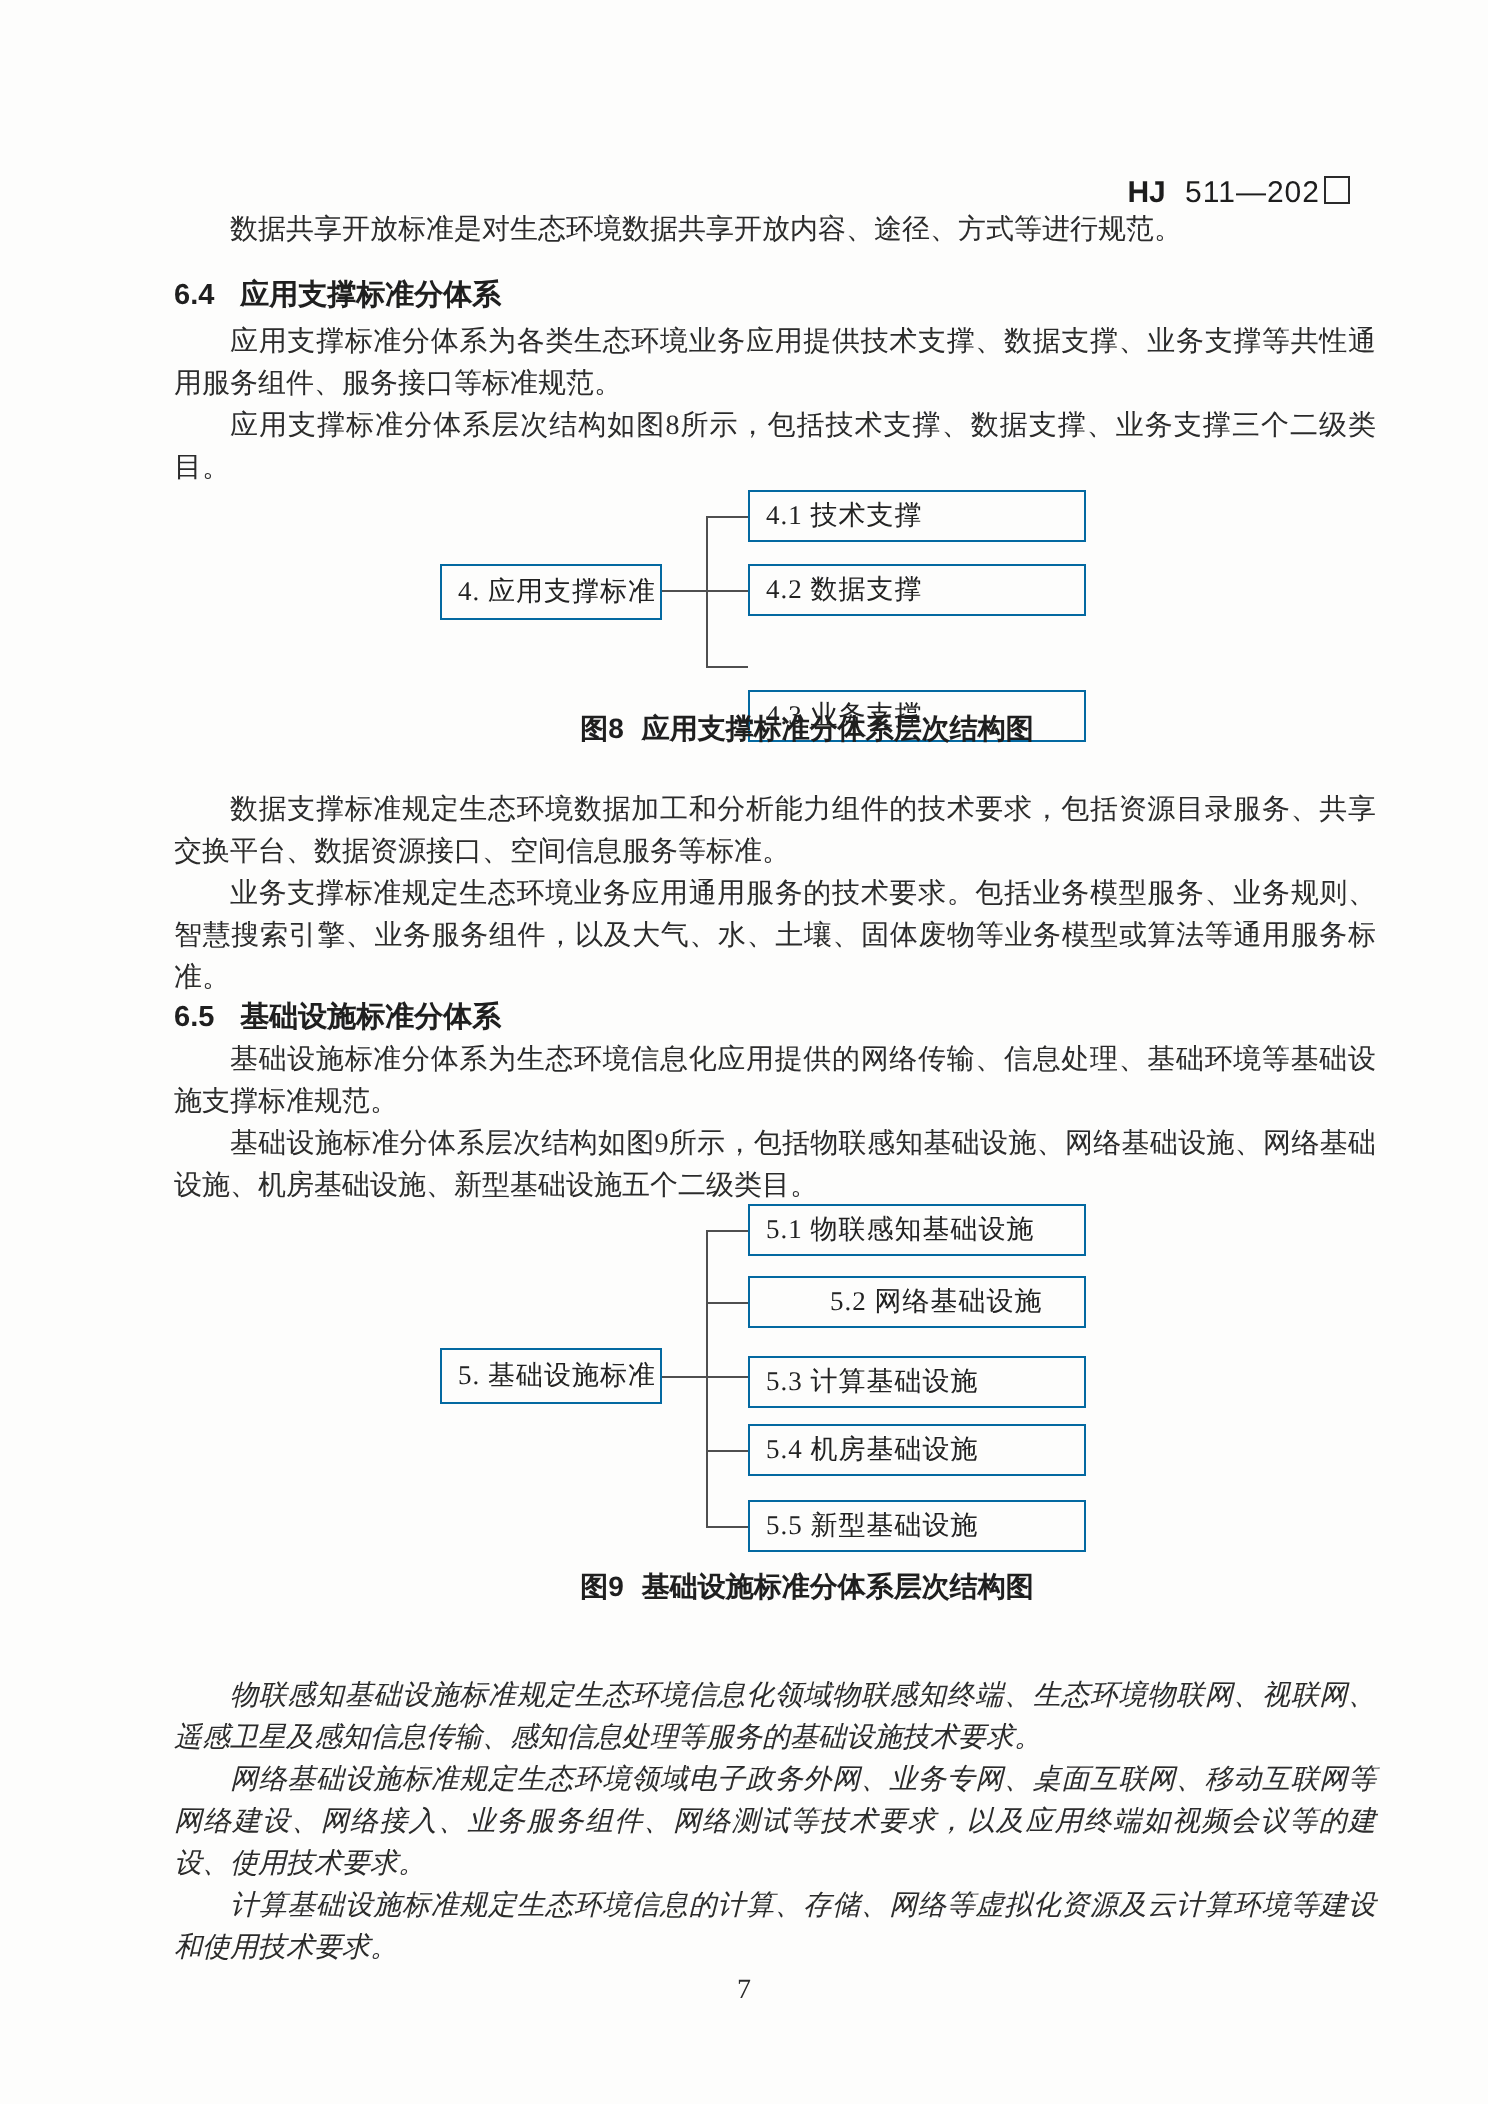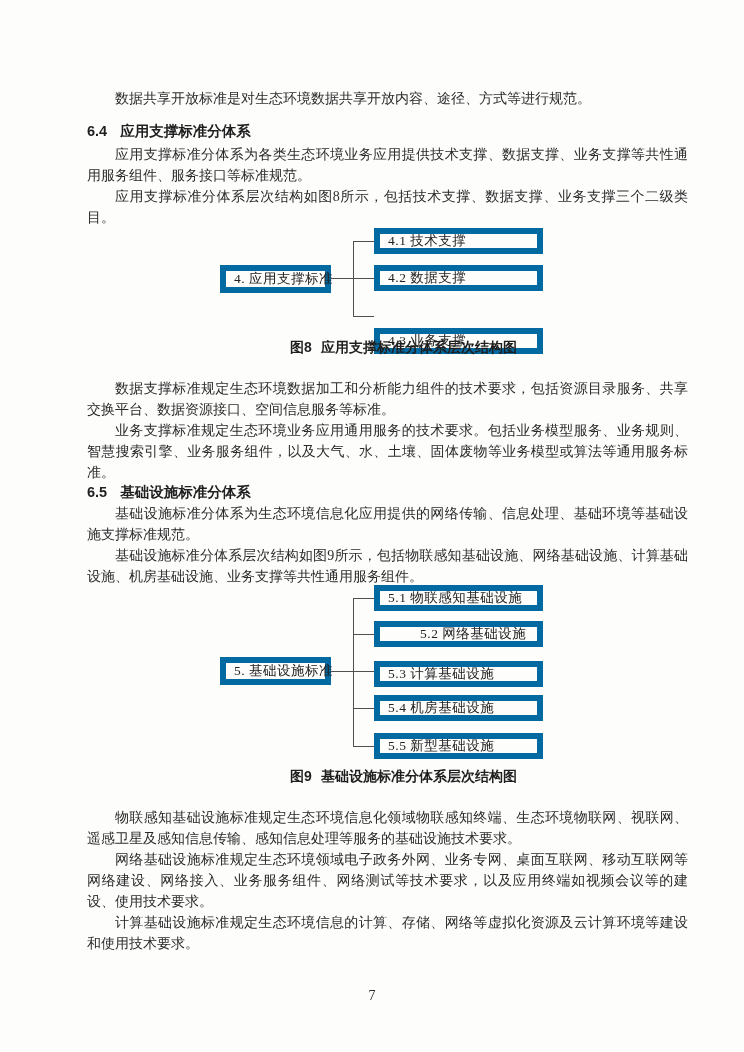--- a/index.html
+++ b/index.html
@@ -47,21 +47,21 @@
   .h64{margin-top:14px;margin-bottom:5px;}
   .h65{margin-top:1px;margin-bottom:3px;}
   .heading .sec-title{margin-left:13px;}
   .parablock{margin-top:22px;}
   
   .fig-canvas{position:relative;margin-left:133px;}
   .fig8{width:323px;height:101px;margin-top:0;}
   .fig9{width:323px;height:174px;margin-top:-2px;}
   .node{
     position:absolute;box-sizing:border-box;
-    border:6px solid #0369a1;background:#fdfdfc;
+    border:1px solid #0369a1;background:#fdfdfc;
     font-size:13.5px;color:#222;
     display:flex;align-items:center;
     padding-left:8px;white-space:nowrap;
     letter-spacing:.5px;
   }
   .root-node{left:0;width:111px;height:28px;}
   .child-node{left:154px;width:169px;height:26px;}
   .cline{position:absolute;background:#4f4f4f;}
   .hline{height:1px;}
   .vline{width:1px;}
@@ -80,20 +80,24 @@
     text-align:center;font-size:14px;color:#2b2b2b;
     bottom:48px;
   }
 </style>
 </head>
 <body>
 
 <div class="page">
   <div class="content">
 
+    <div class="doc-header">
+      <span class="code-prefix">HJ</span>
+      <span class="code-number">511—202</span><span class="yearbox"></span>
+    </div>
 
     <p class="body intro">数据共享开放标准是对生态环境数据共享开放内容、途径、方式等进行规范。</p>
 
     <div class="heading h64">
       <span class="sec-number">6.4</span><span class="sec-title">应用支撑标准分体系</span>
     </div>
     <p class="body">应用支撑标准分体系为各类生态环境业务应用提供技术支撑、数据支撑、业务支撑等共性通用服务组件、服务接口等标准规范。</p>
     <p class="body">应用支撑标准分体系层次结构如图8所示，包括技术支撑、数据支撑、业务支撑三个二级类目。</p>
 
     <div class="fig-canvas fig8">
@@ -112,41 +116,41 @@
 
     <div class="parablock">
       <p class="body">数据支撑标准规定生态环境数据加工和分析能力组件的技术要求，包括资源目录服务、共享交换平台、数据资源接口、空间信息服务等标准。</p>
       <p class="body">业务支撑标准规定生态环境业务应用通用服务的技术要求。包括业务模型服务、业务规则、智慧搜索引擎、业务服务组件，以及大气、水、土壤、固体废物等业务模型或算法等通用服务标准。</p>
     </div>
 
     <div class="heading h65">
       <span class="sec-number">6.5</span><span class="sec-title">基础设施标准分体系</span>
     </div>
     <p class="body">基础设施标准分体系为生态环境信息化应用提供的网络传输、信息处理、基础环境等基础设施支撑标准规范。</p>
-    <p class="body">基础设施标准分体系层次结构如图9所示，包括物联感知基础设施、网络基础设施、计算基础设施、机房基础设施、业务支撑等共性通用服务组件。</p>
+    <p class="body">基础设施标准分体系层次结构如图9所示，包括物联感知基础设施、网络基础设施、网络基础设施、机房基础设施、新型基础设施五个二级类目。</p>
 
     <div class="fig-canvas fig9">
       <div class="node root-node" style="top:72px;">5. 基础设施标准</div>
       <div class="node child-node" style="top:0;">5.1 物联感知基础设施</div>
       <div class="node child-node" style="top:36px;padding-left:40px;">5.2 网络基础设施</div>
       <div class="node child-node" style="top:76px;">5.3 计算基础设施</div>
       <div class="node child-node" style="top:110px;">5.4 机房基础设施</div>
       <div class="node child-node" style="top:148px;">5.5 新型基础设施</div>
       <div class="cline hline" style="left:111px;top:86px;width:43px;"></div>
       <div class="cline vline" style="left:133px;top:13px;height:148px;"></div>
       <div class="cline hline" style="left:133px;top:13px;width:21px;"></div>
       <div class="cline hline" style="left:133px;top:49px;width:21px;"></div>
       <div class="cline hline" style="left:133px;top:123px;width:21px;"></div>
       <div class="cline hline" style="left:133px;top:161px;width:21px;"></div>
     </div>
     <div class="fig-caption cap9">
       <span>图9</span><span class="cap-title">基础设施标准分体系层次结构图</span>
     </div>
 
-    <div class="parablock" style="margin-top:22px;">
+    <div class="parablock" style="margin-top:36px;font-style:italic;">
       <p class="body">物联感知基础设施标准规定生态环境信息化领域物联感知终端、生态环境物联网、视联网、遥感卫星及感知信息传输、感知信息处理等服务的基础设施技术要求。</p>
       <p class="body">网络基础设施标准规定生态环境领域电子政务外网、业务专网、桌面互联网、移动互联网等网络建设、网络接入、业务服务组件、网络测试等技术要求，以及应用终端如视频会议等的建设、使用技术要求。</p>
       <p class="body">计算基础设施标准规定生态环境信息的计算、存储、网络等虚拟化资源及云计算环境等建设和使用技术要求。</p>
     </div>
 
   </div>
 
   <div class="page-footer">7</div>
 </div>
 

